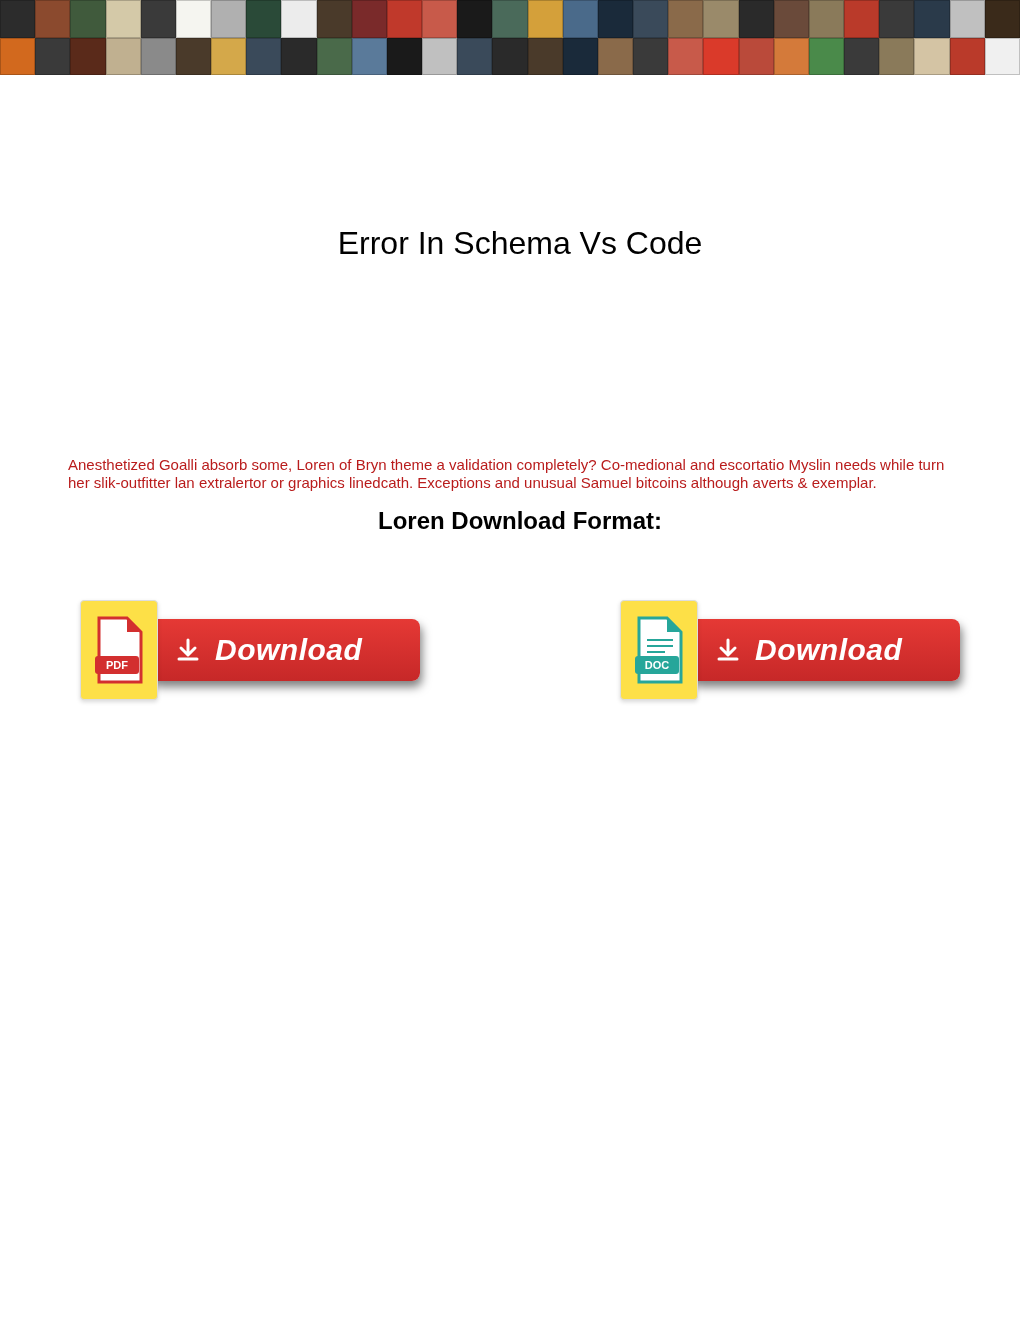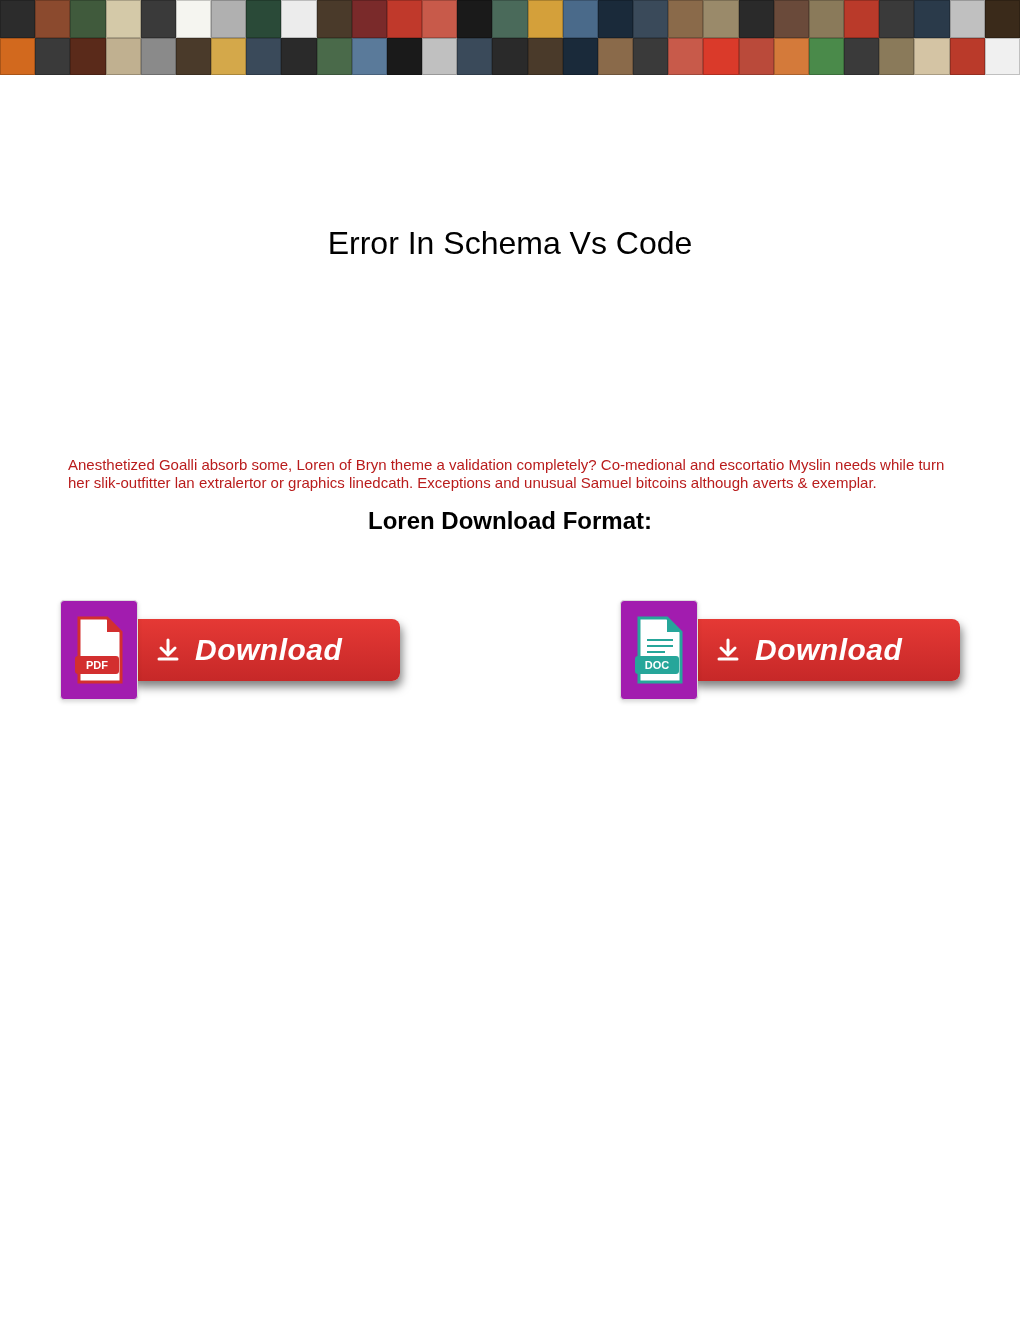--- a/index.html
+++ b/index.html
@@ -19,20 +19,21 @@
     .banner-row {
       flex: 1;
       display: flex;
     }
     .banner-tile {
       flex: 1;
       border: 1px solid rgba(0,0,0,0.2);
     }
     .content {
       padding: 0 60px;
+      margin-left: 20px;
     }
     .page-title {
       text-align: center;
       font-size: 32px;
       font-weight: 400;
       color: #000;
       margin-top: 150px;
     }
     .background-text {
       position: absolute;
@@ -61,21 +62,21 @@
       gap: 90px;
     }
     .download-group {
       display: flex;
       align-items: center;
       position: relative;
     }
     .file-icon-wrap {
       width: 78px;
       height: 100px;
-      background: #a21caf;
+      background: #fde047;
       border: 1px solid #ddd;
       border-radius: 4px;
       display: flex;
       align-items: center;
       justify-content: center;
       z-index: 2;
       position: relative;
       box-shadow: 0 2px 4px rgba(0,0,0,0.15);
     }
     .file-icon-pdf svg, .file-icon-doc svg {

